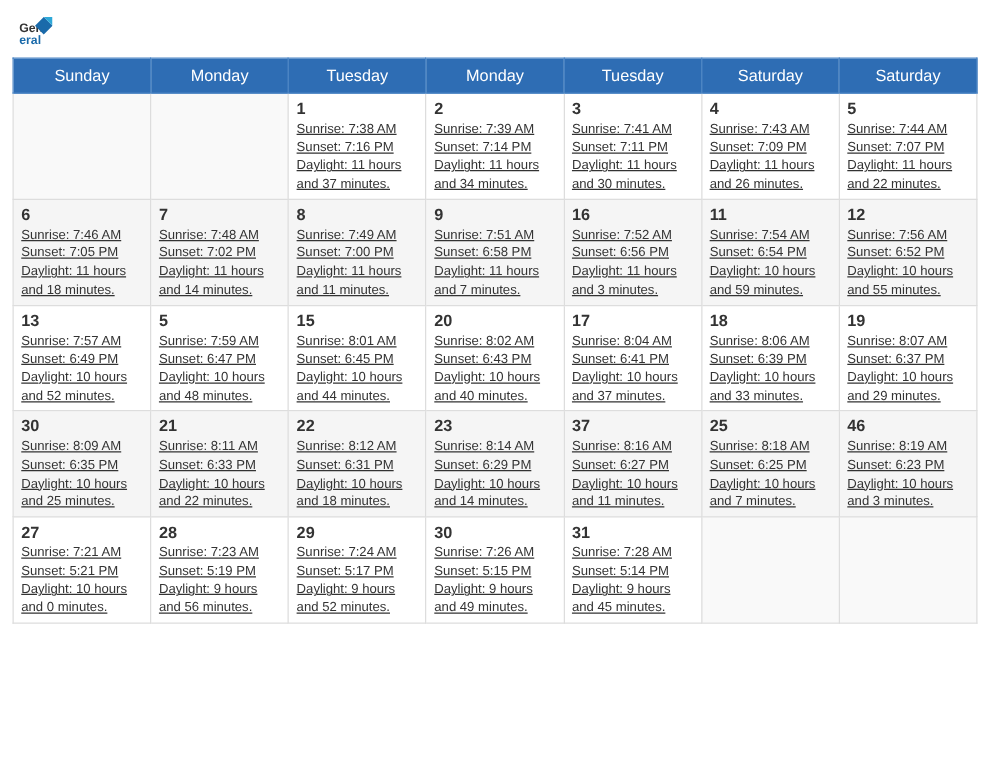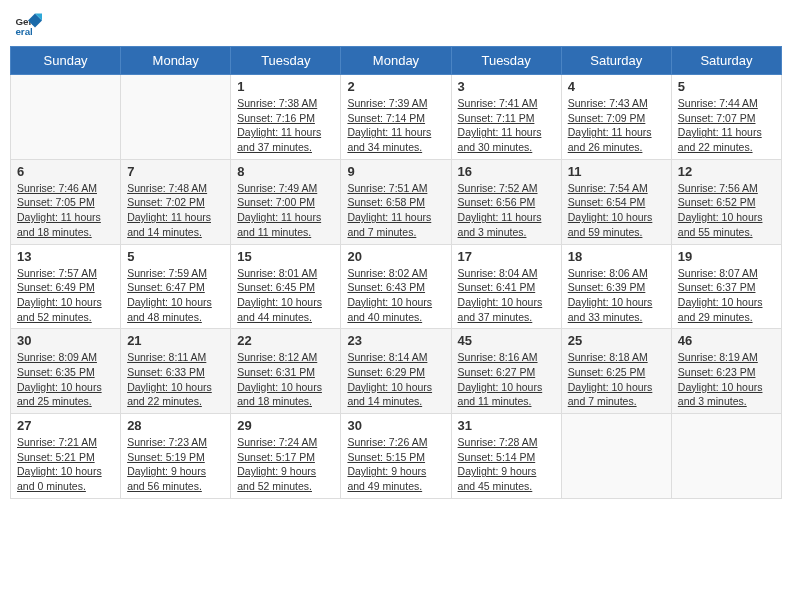--- a/index.html
+++ b/index.html
@@ -215,21 +215,21 @@
         </td>
         <td>
           <span class="day-number">22</span>
           <div class="day-info">Sunrise: 8:12 AM<br>Sunset: 6:31 PM<br>Daylight: 10 hours and 18 minutes.</div>
         </td>
         <td>
           <span class="day-number">23</span>
           <div class="day-info">Sunrise: 8:14 AM<br>Sunset: 6:29 PM<br>Daylight: 10 hours and 14 minutes.</div>
         </td>
         <td>
-          <span class="day-number">45</span>
+          <span class="day-number">37</span>
           <div class="day-info">Sunrise: 8:16 AM<br>Sunset: 6:27 PM<br>Daylight: 10 hours and 11 minutes.</div>
         </td>
         <td>
           <span class="day-number">25</span>
           <div class="day-info">Sunrise: 8:18 AM<br>Sunset: 6:25 PM<br>Daylight: 10 hours and 7 minutes.</div>
         </td>
         <td>
           <span class="day-number">46</span>
           <div class="day-info">Sunrise: 8:19 AM<br>Sunset: 6:23 PM<br>Daylight: 10 hours and 3 minutes.</div>
         </td>

